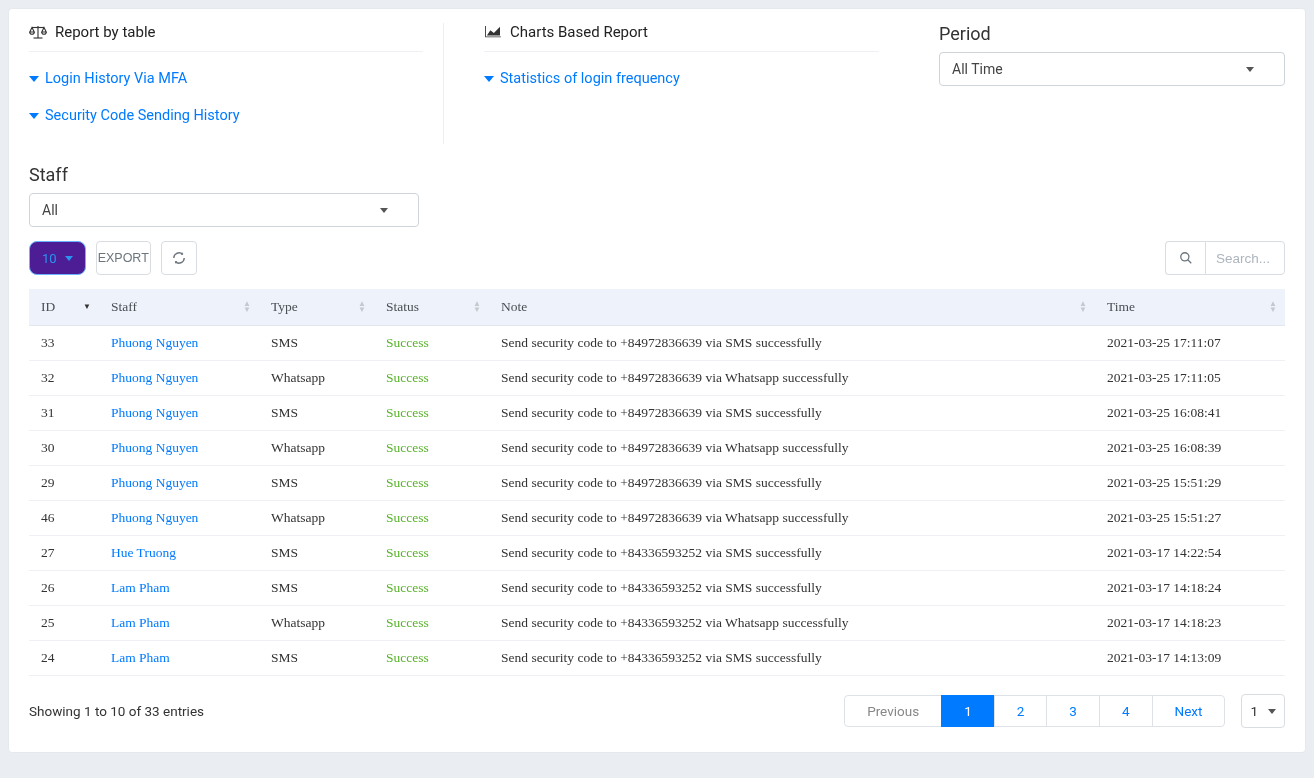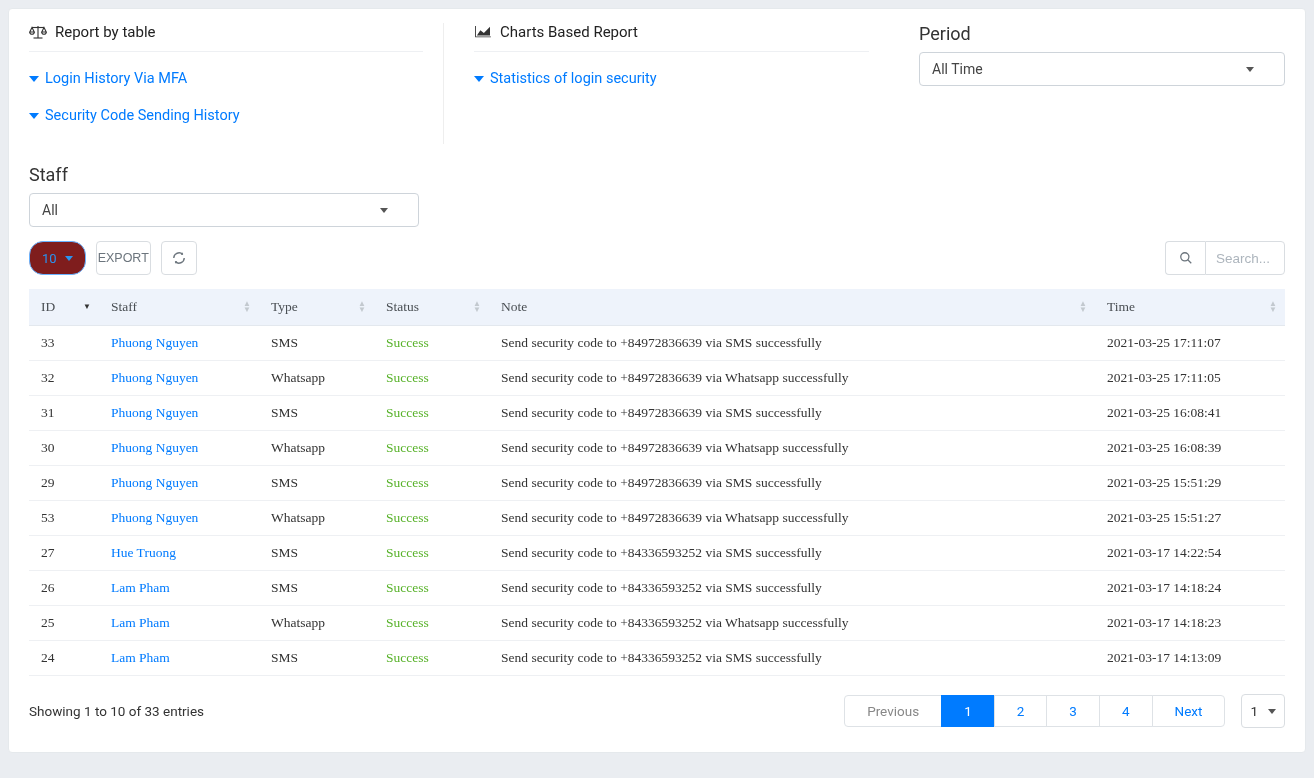--- a/index.html
+++ b/index.html
@@ -15,21 +15,21 @@
     padding: 8px;
   }
   .card {
     background: #fff;
     border: 1px solid #e5e9ec;
     border-radius: 4px;
     padding: 14px 20px 24px 20px;
   }
   .top-sections {
     display: flex;
-    gap: 30px;
+    gap: 40px;
     margin-bottom: 20px;
   }
   .col-left {
     flex: 0 0 415px;
     border-right: 1px solid #eee;
     padding-right: 20px;
   }
   .col-mid {
     flex: 0 0 415px;
     padding-right: 20px;
@@ -105,23 +105,23 @@
     margin-top: 14px;
     align-items: center;
     justify-content: space-between;
   }
   .toolbar-left {
     display: flex;
     gap: 10px;
   }
   .btn-outline {
     border: 1px solid #6ab3ff;
-    background: #7f1d1d;
+    background: #4c1d95;
     color: #2a94f0;
-    border-radius: 14px;
+    border-radius: 8px;
     padding: 6px 12px;
     font-size: 13px;
     display: inline-flex;
     align-items: center;
     gap: 8px;
     cursor: pointer;
     height: 34px;
   }
   .btn-muted {
     border: 1px solid #d9dde1;
@@ -300,21 +300,21 @@
             <svg width="18" height="14" viewBox="0 0 20 16" fill="#333">
               <path d="M1 14 L1 1 L2 1 L2 13 L19 13 L19 14 Z"></path>
               <path d="M3 12 L7 6 L11 9 L18 2 L18 12 Z" fill="#333"></path>
             </svg>
           </span>
           <span>Charts Based Report</span>
         </div>
         <div id="charts-accordion">
             <div class="accordion-link">
               <span class="caret"></span>
-              <span>Statistics of login security</span>
+              <span>Statistics of login frequency</span>
             </div>
           </div>
       </div>
 
       <div class="col-right">
         <label class="form-label">Period</label>
         <div class="select-control" style="margin-top:4px;">
           <span>All Time</span>
           <span class="select-caret"></span>
         </div>
@@ -421,21 +421,21 @@
           </tr>
           <tr>
             <td>29</td>
             <td><span class="link">Phuong Nguyen</span></td>
             <td>SMS</td>
             <td><span class="success">Success</span></td>
             <td>Send security code to +84972836639 via SMS successfully</td>
             <td>2021-03-25 15:51:29</td>
           </tr>
           <tr>
-            <td>53</td>
+            <td>46</td>
             <td><span class="link">Phuong Nguyen</span></td>
             <td>Whatsapp</td>
             <td><span class="success">Success</span></td>
             <td>Send security code to +84972836639 via Whatsapp successfully</td>
             <td>2021-03-25 15:51:27</td>
           </tr>
           <tr>
             <td>27</td>
             <td><span class="link">Hue Truong</span></td>
             <td>SMS</td>

